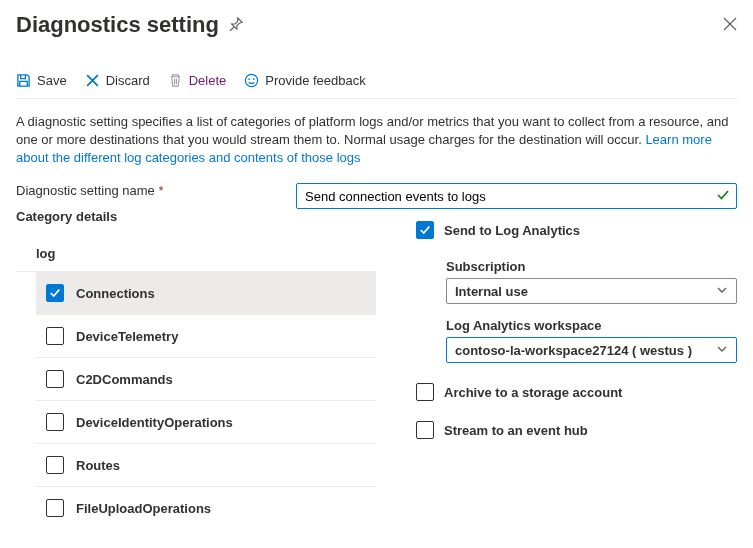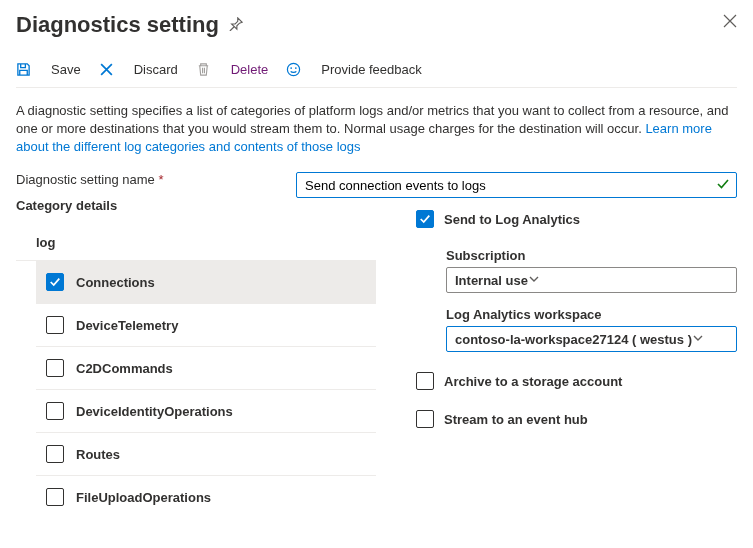--- a/index.html
+++ b/index.html
@@ -6,40 +6,40 @@
     body {
       font-family: "Segoe UI", Arial, sans-serif;
       font-size: 13px;
       color: #323130;
       background: #fff;
       width: 753px;
       padding: 12px 16px;
     }
     .header {
       display: flex;
-      align-items: flex-start;
+      align-items: center;
       justify-content: space-between;
-      margin-bottom: 24px;
+      margin-bottom: 35px;
     }
     .header-left { display: flex; align-items: center; gap: 10px; }
     .page-title { font-size: 22px; font-weight: 600; color: #323130; }
     .pin-icon, .close-icon { color: #605e5c; cursor: pointer; }
     .close-icon { font-size: 18px; }
     .toolbar {
       display: flex;
       align-items: center;
       gap: 18px;
       padding-bottom: 10px;
       border-bottom: 1px solid #edebe9;
       margin-bottom: 14px;
     }
     .toolbar-item {
       display: flex;
       align-items: center;
-      gap: 20px;
+      gap: 6px;
       color: #323130;
       cursor: pointer;
       font-size: 13px;
     }
     .toolbar-item.disabled { color: #701a75; cursor: default; }
     .tb-icon { display: inline-flex; }
     .tb-icon.blue { color: #0078d4; }
     .tb-icon.grey { color: #a19f9d; }
     .description { font-size: 13px; line-height: 18px; color: #323130; margin-bottom: 16px; }
     .description a { color: #0078d4; text-decoration: none; cursor: pointer; }
@@ -110,20 +110,21 @@
     .dest-item { display: flex; align-items: center; gap: 10px; margin-bottom: 20px; cursor: pointer; margin-top: 12px; }
     .dest-details { margin-left: 30px; margin-bottom: 20px; }
     .dest-field-label { font-size: 13px; margin-bottom: 4px; }
     .select {
       width: 100%;
       height: 26px;
       border: 1px solid #8a8886;
       border-radius: 2px;
       display: flex;
       align-items: center;
+      justify-content: space-between;
       padding: 0 8px;
       font-size: 13px;
       cursor: pointer;
       margin-bottom: 14px;
       background: #fff;
     }
     .select.active { border-color: #0078d4; }
     .chevron { color: #605e5c; }
   </style>
 </head>

